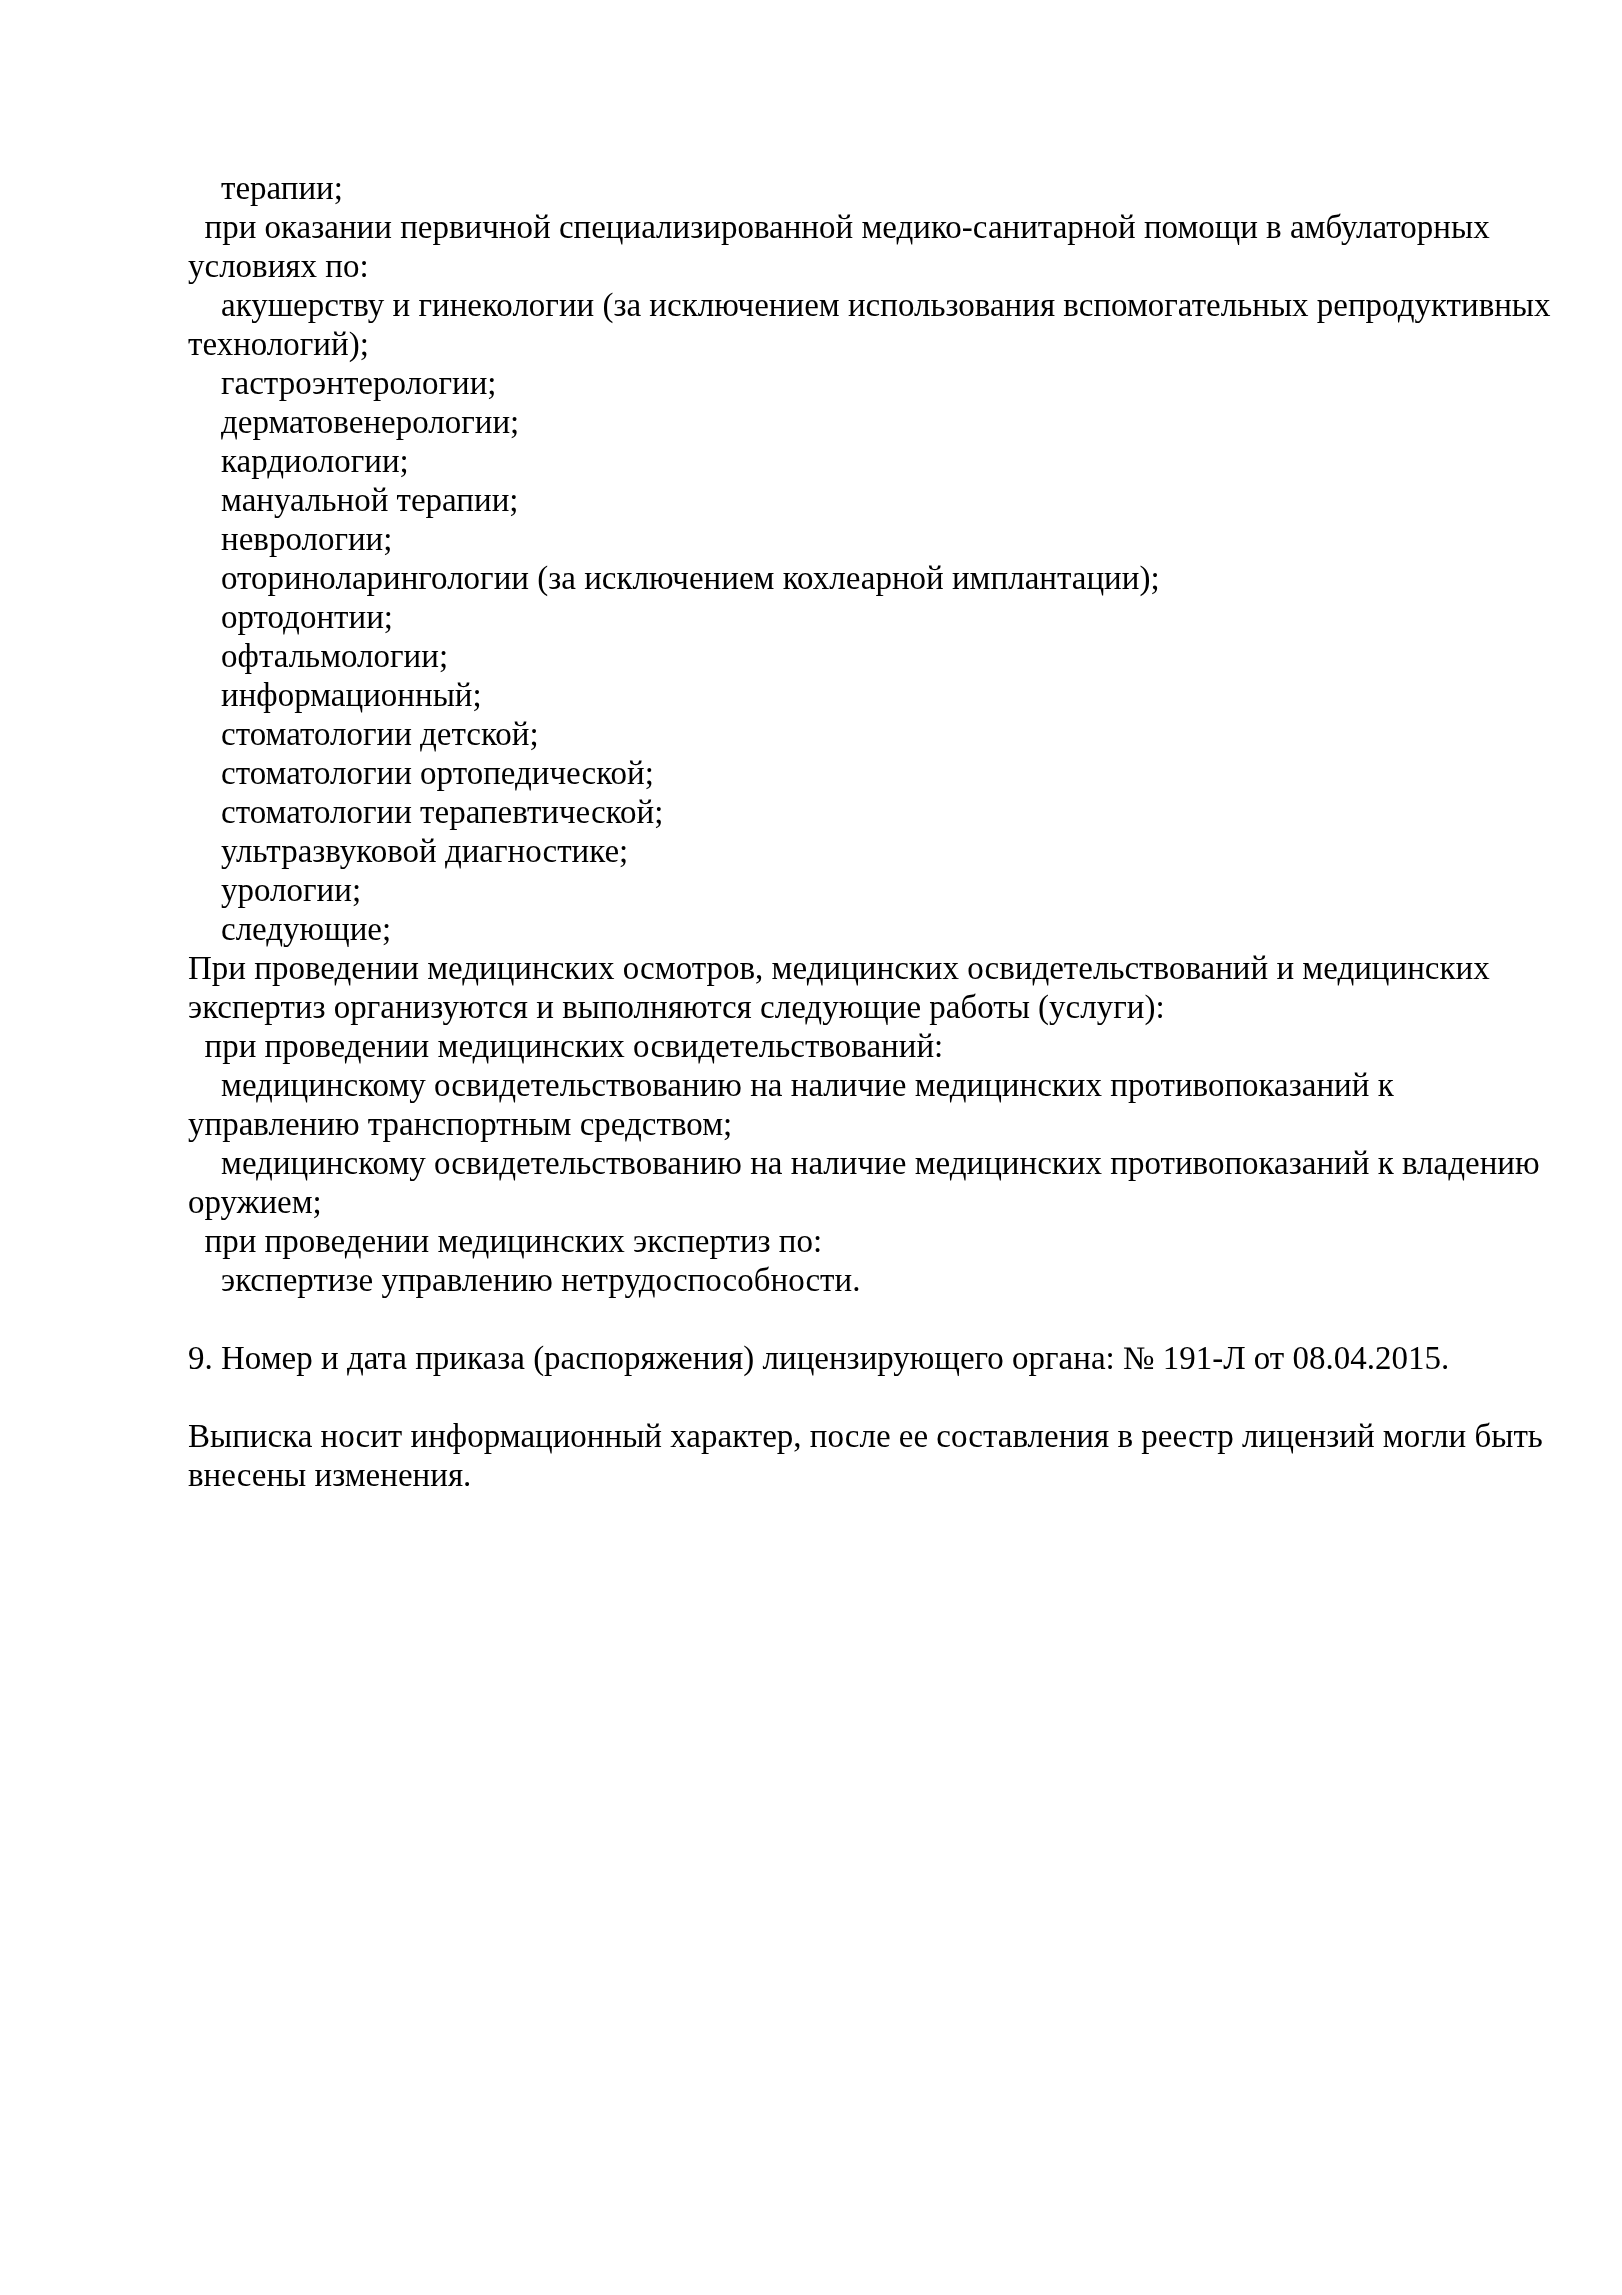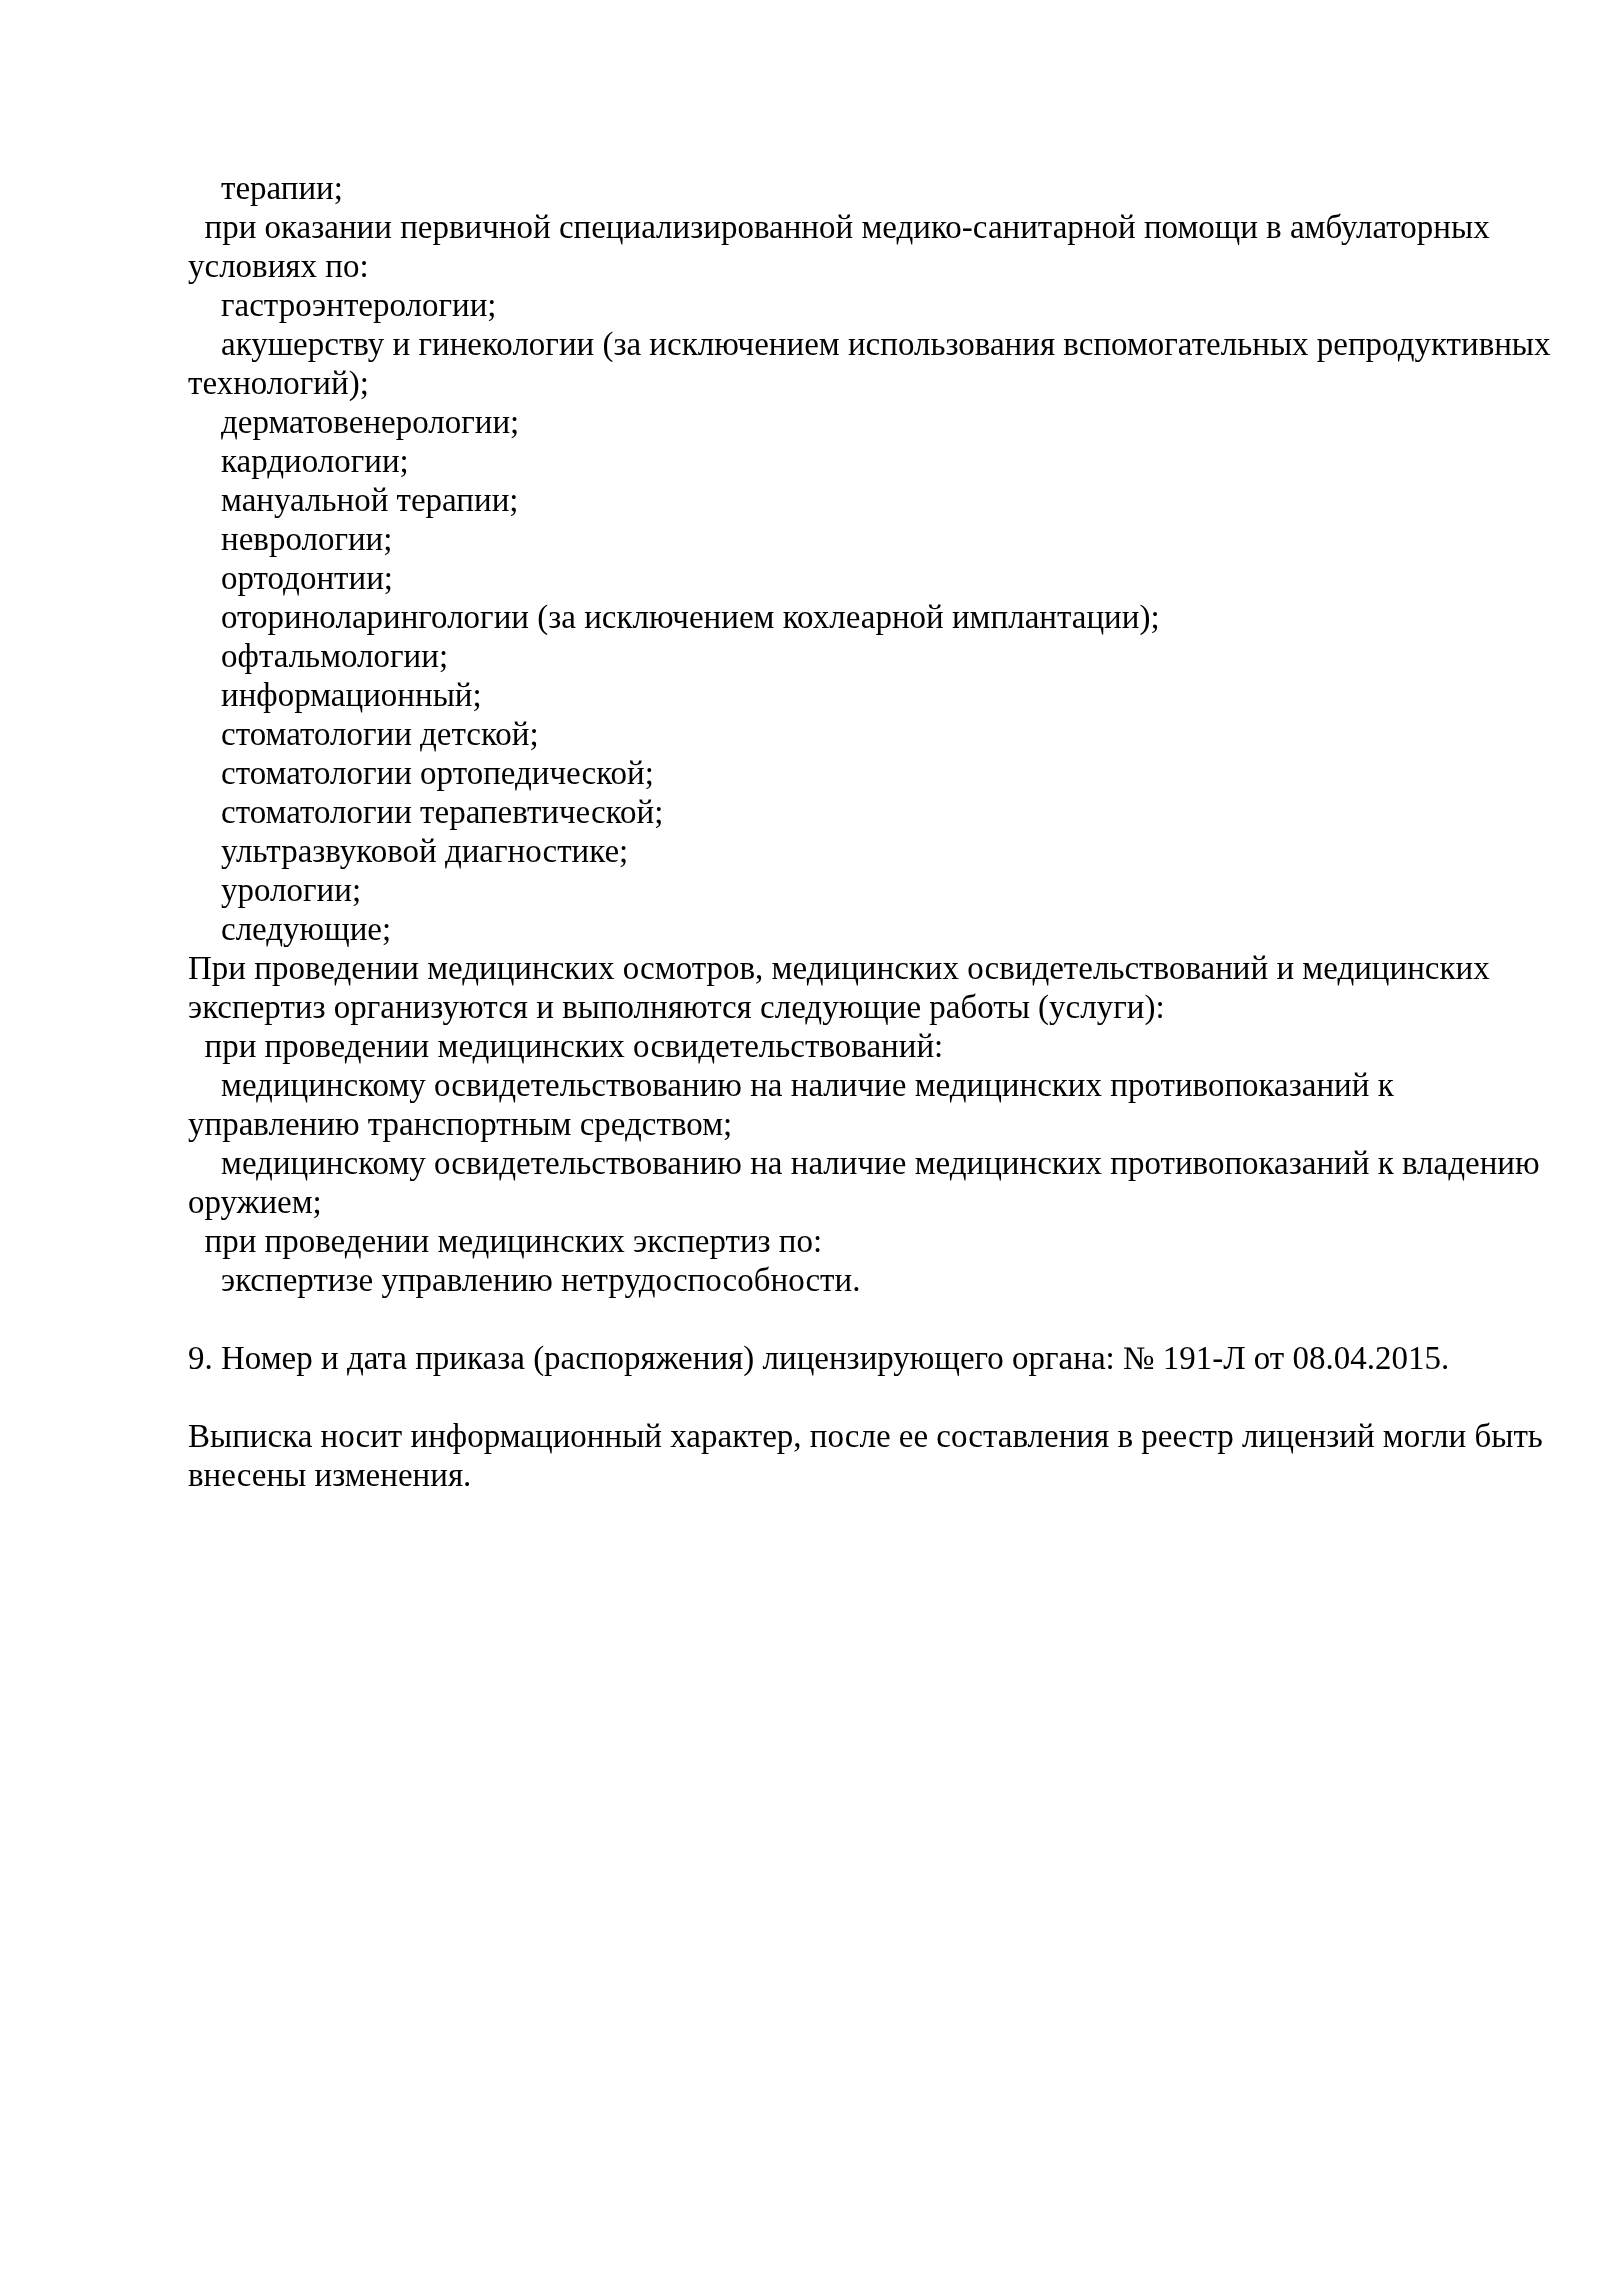--- a/index.html
+++ b/index.html
@@ -34,29 +34,29 @@
   }
 </style>
 </head>
 <body>
 
 <div class="page" style="background: rgb(255, 255, 255);">
   <div class="doc-text" style="color: rgb(0, 0, 0);">
       <p>    терапии;</p>
       <p>  при оказании первичной специализированной медико-санитарной помощи в амбулаторных
 условиях по:</p>
-      <p>    гастроэнтерологии;</p>
       <p>    акушерству и гинекологии (за исключением использования вспомогательных репродуктивных
 технологий);</p>
+      <p>    гастроэнтерологии;</p>
       <p>    дерматовенерологии;</p>
       <p>    кардиологии;</p>
       <p>    мануальной терапии;</p>
       <p>    неврологии;</p>
+      <p>    оториноларингологии (за исключением кохлеарной имплантации);</p>
       <p>    ортодонтии;</p>
-      <p>    оториноларингологии (за исключением кохлеарной имплантации);</p>
       <p>    офтальмологии;</p>
       <p>    информационный;</p>
       <p>    стоматологии детской;</p>
       <p>    стоматологии ортопедической;</p>
       <p>    стоматологии терапевтической;</p>
       <p>    ультразвуковой диагностике;</p>
       <p>    урологии;</p>
       <p>    следующие;</p>
       <p>При проведении медицинских осмотров, медицинских освидетельствований и медицинских
 экспертиз организуются и выполняются следующие работы (услуги):</p>

